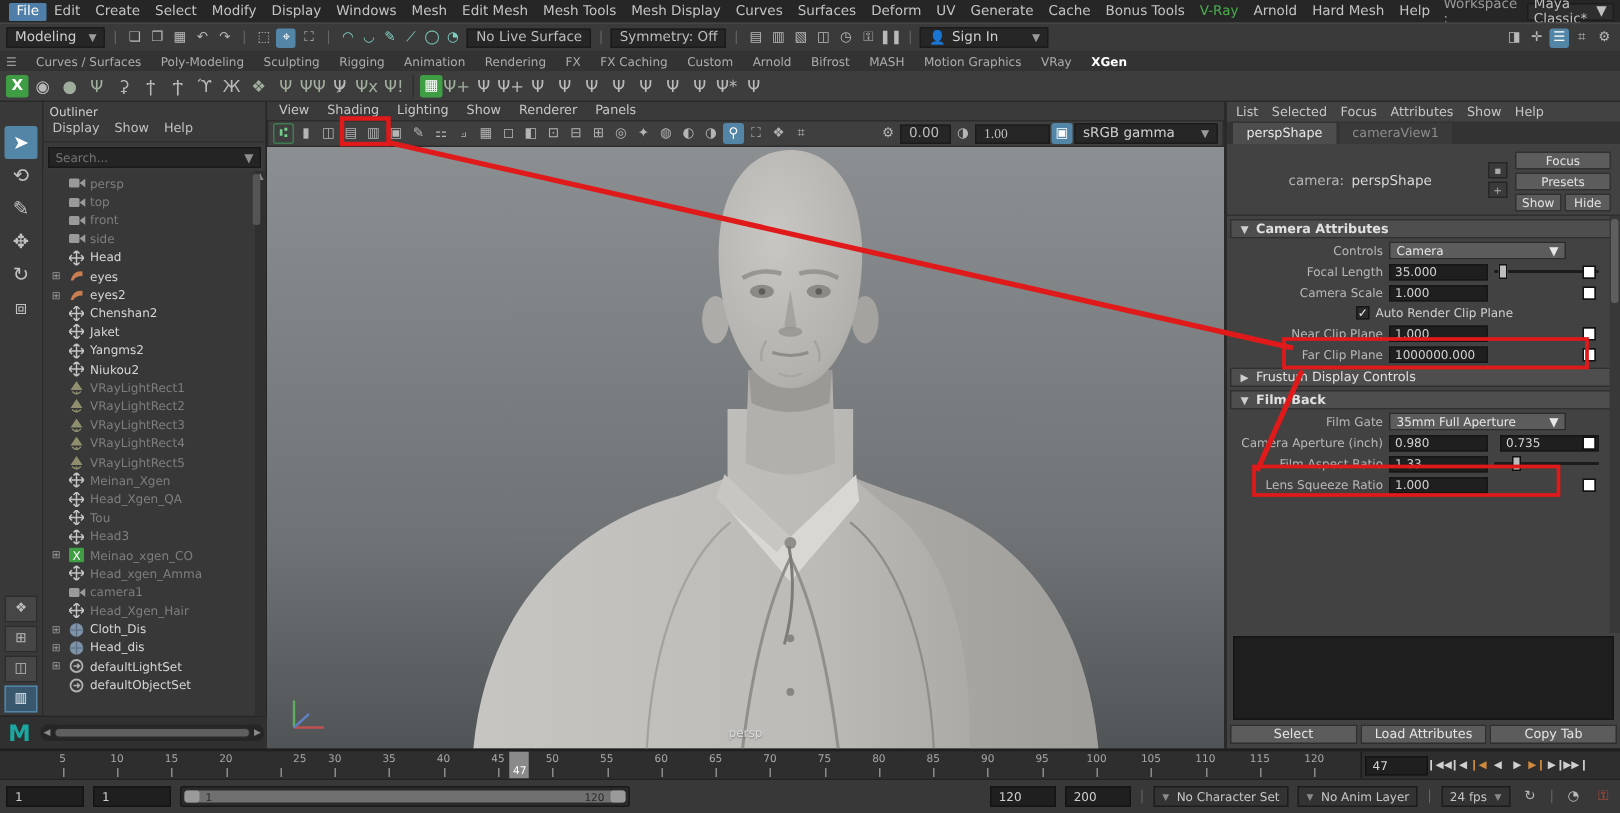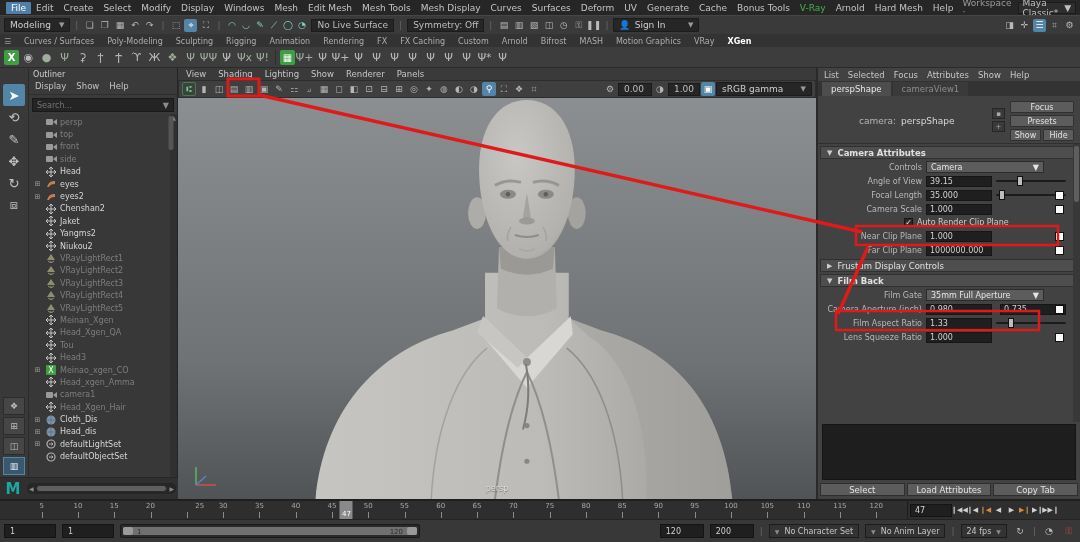--- a/index.html
+++ b/index.html
@@ -660,21 +660,21 @@
           <span class="vpi ">◐</span>
           <span class="vpi ">◑</span>
           <span class="vpi on">⚲</span>
           <span class="vpi ">⛶</span>
           <span class="vpi ">❖</span>
           <span class="vpi ">⌗</span>
           <span style="flex: 1 1 0%;"></span>
           <span class="vpi">⚙</span>
           <span class="field" style="width: 34px;">0.00</span>
           <span class="vpi">◑</span>
-          <span class="field" style="width: 32px;">1.00</span>
+          <span class="field" style="width: 50px; font-family: Liberation Serif, serif;">1.00</span>
           <span class="vpi on">▣</span>
           <span class="dd" style="width: 96px; justify-content: space-between;">
             <span>sRGB gamma</span>
             <span class="car">▼</span>
           </span>
         </div>
       <div class="vp-canvas">
         <svg class="scene" viewBox="0 0 640 404" preserveAspectRatio="none">
           <defs>
             <linearGradient id="bg" x1="0" y1="0" x2="0" y2="1">
@@ -779,27 +779,20 @@
           </div>
       <div class="sect">
             <span class="tri">▼</span>
             <span>Camera Attributes</span>
           </div>
           <div class="arow">
             <span class="alab">Controls</span>
             <span class="ddv">
               <span>Camera</span>
               <span class="car">▼</span>
-            </span>
-          </div>
-          <div class="arow">
-            <span class="alab">Angle of View</span>
-            <span class="afield">39.15</span>
-            <span class="slider">
-              <span class="knob" style="left: 30%;"></span>
             </span>
           </div>
           <div class="arow">
             <span class="alab">Focal Length</span>
             <span class="afield">35.000</span>
             <span class="slider">
               <span class="knob" style="left: 4%;"></span>
             </span>
             <span class="checker"></span>
           </div>

